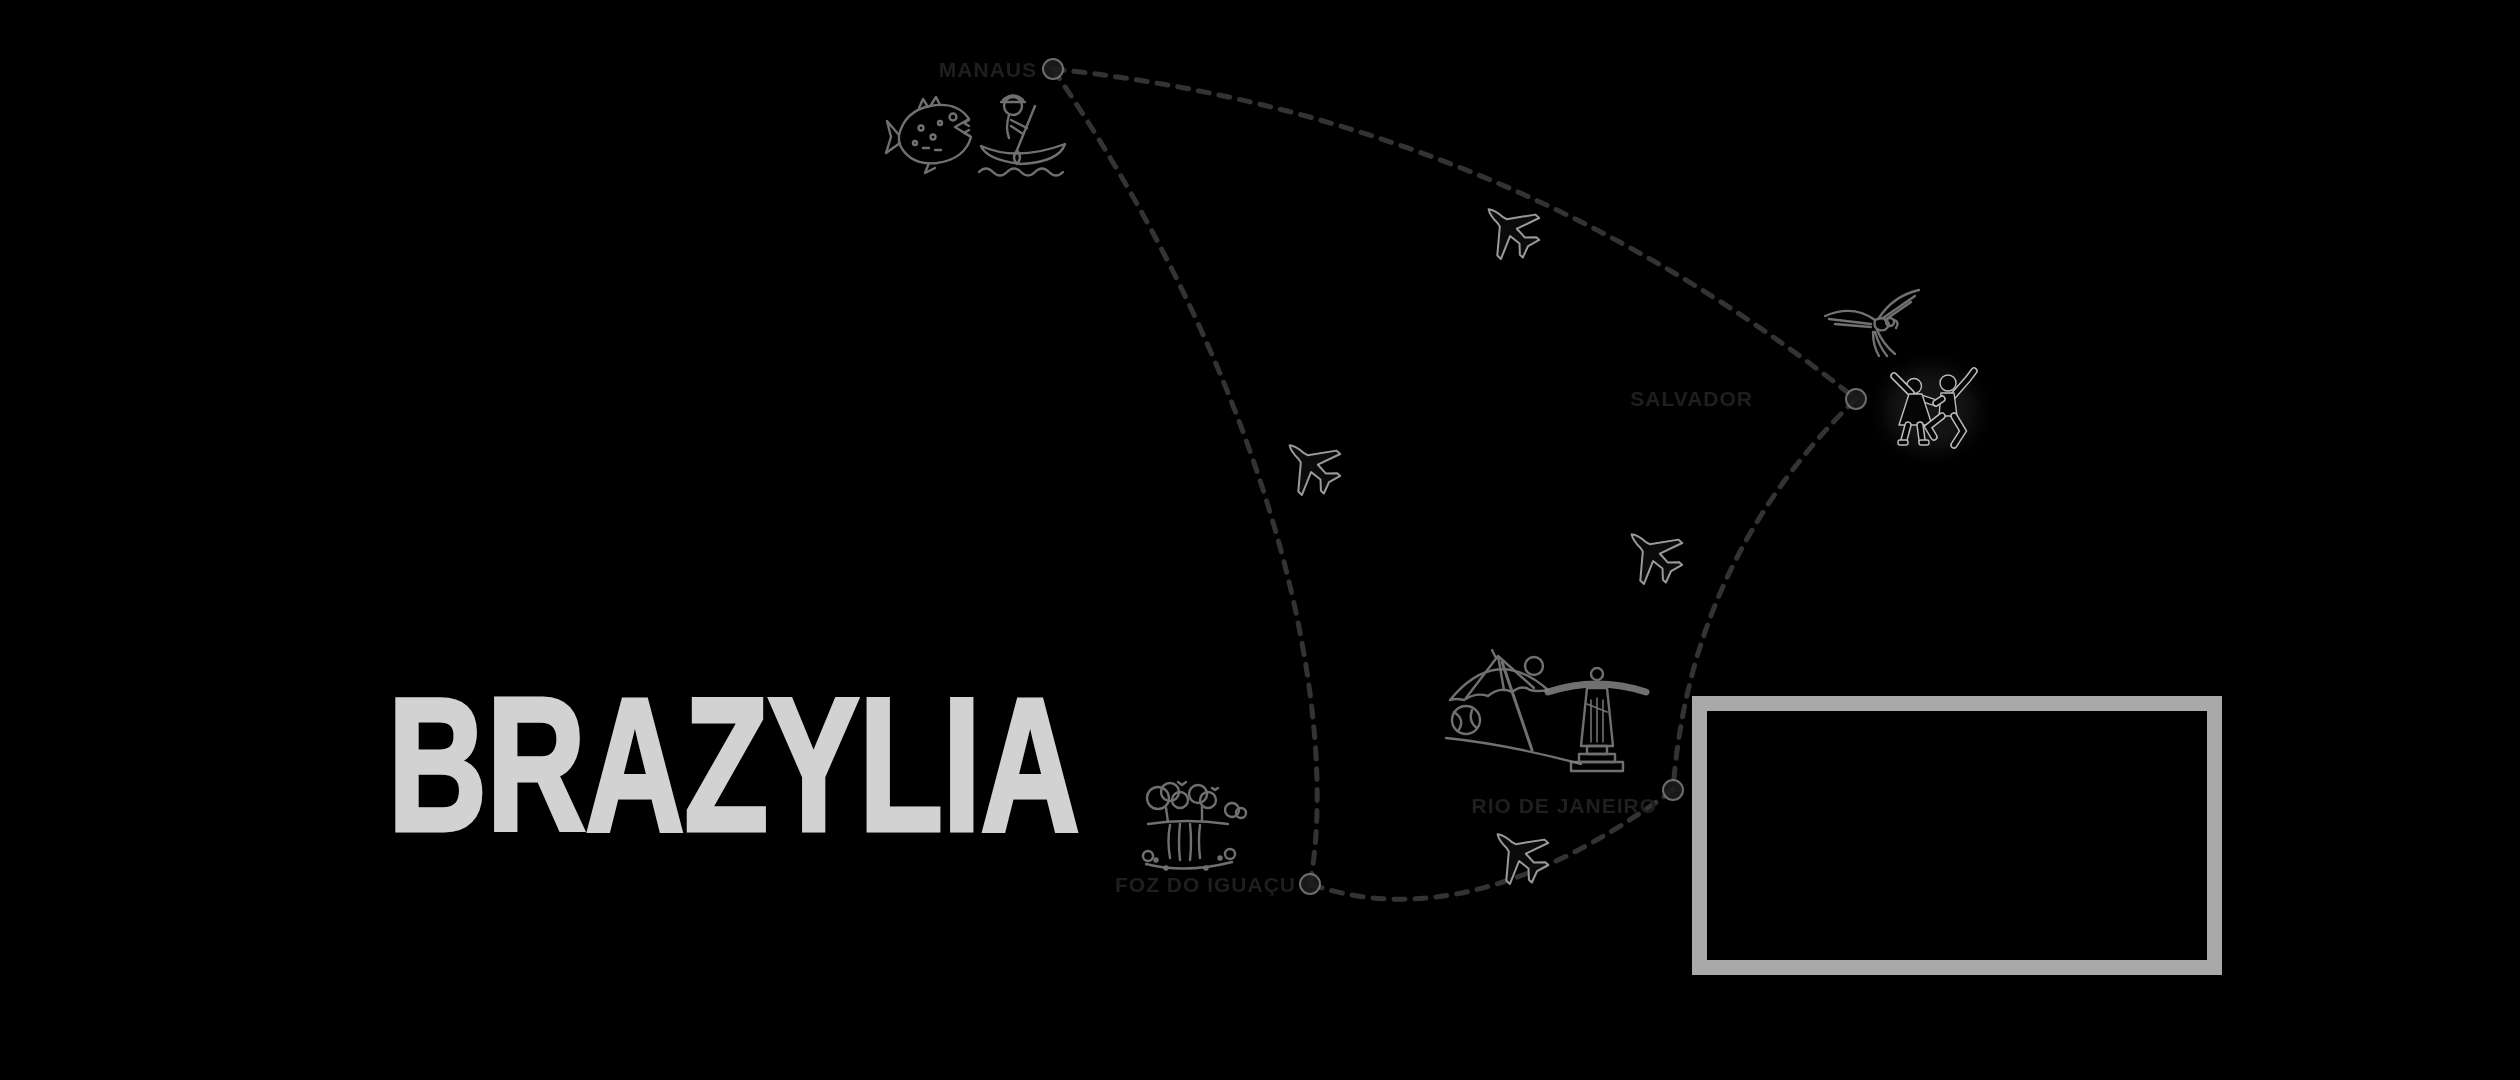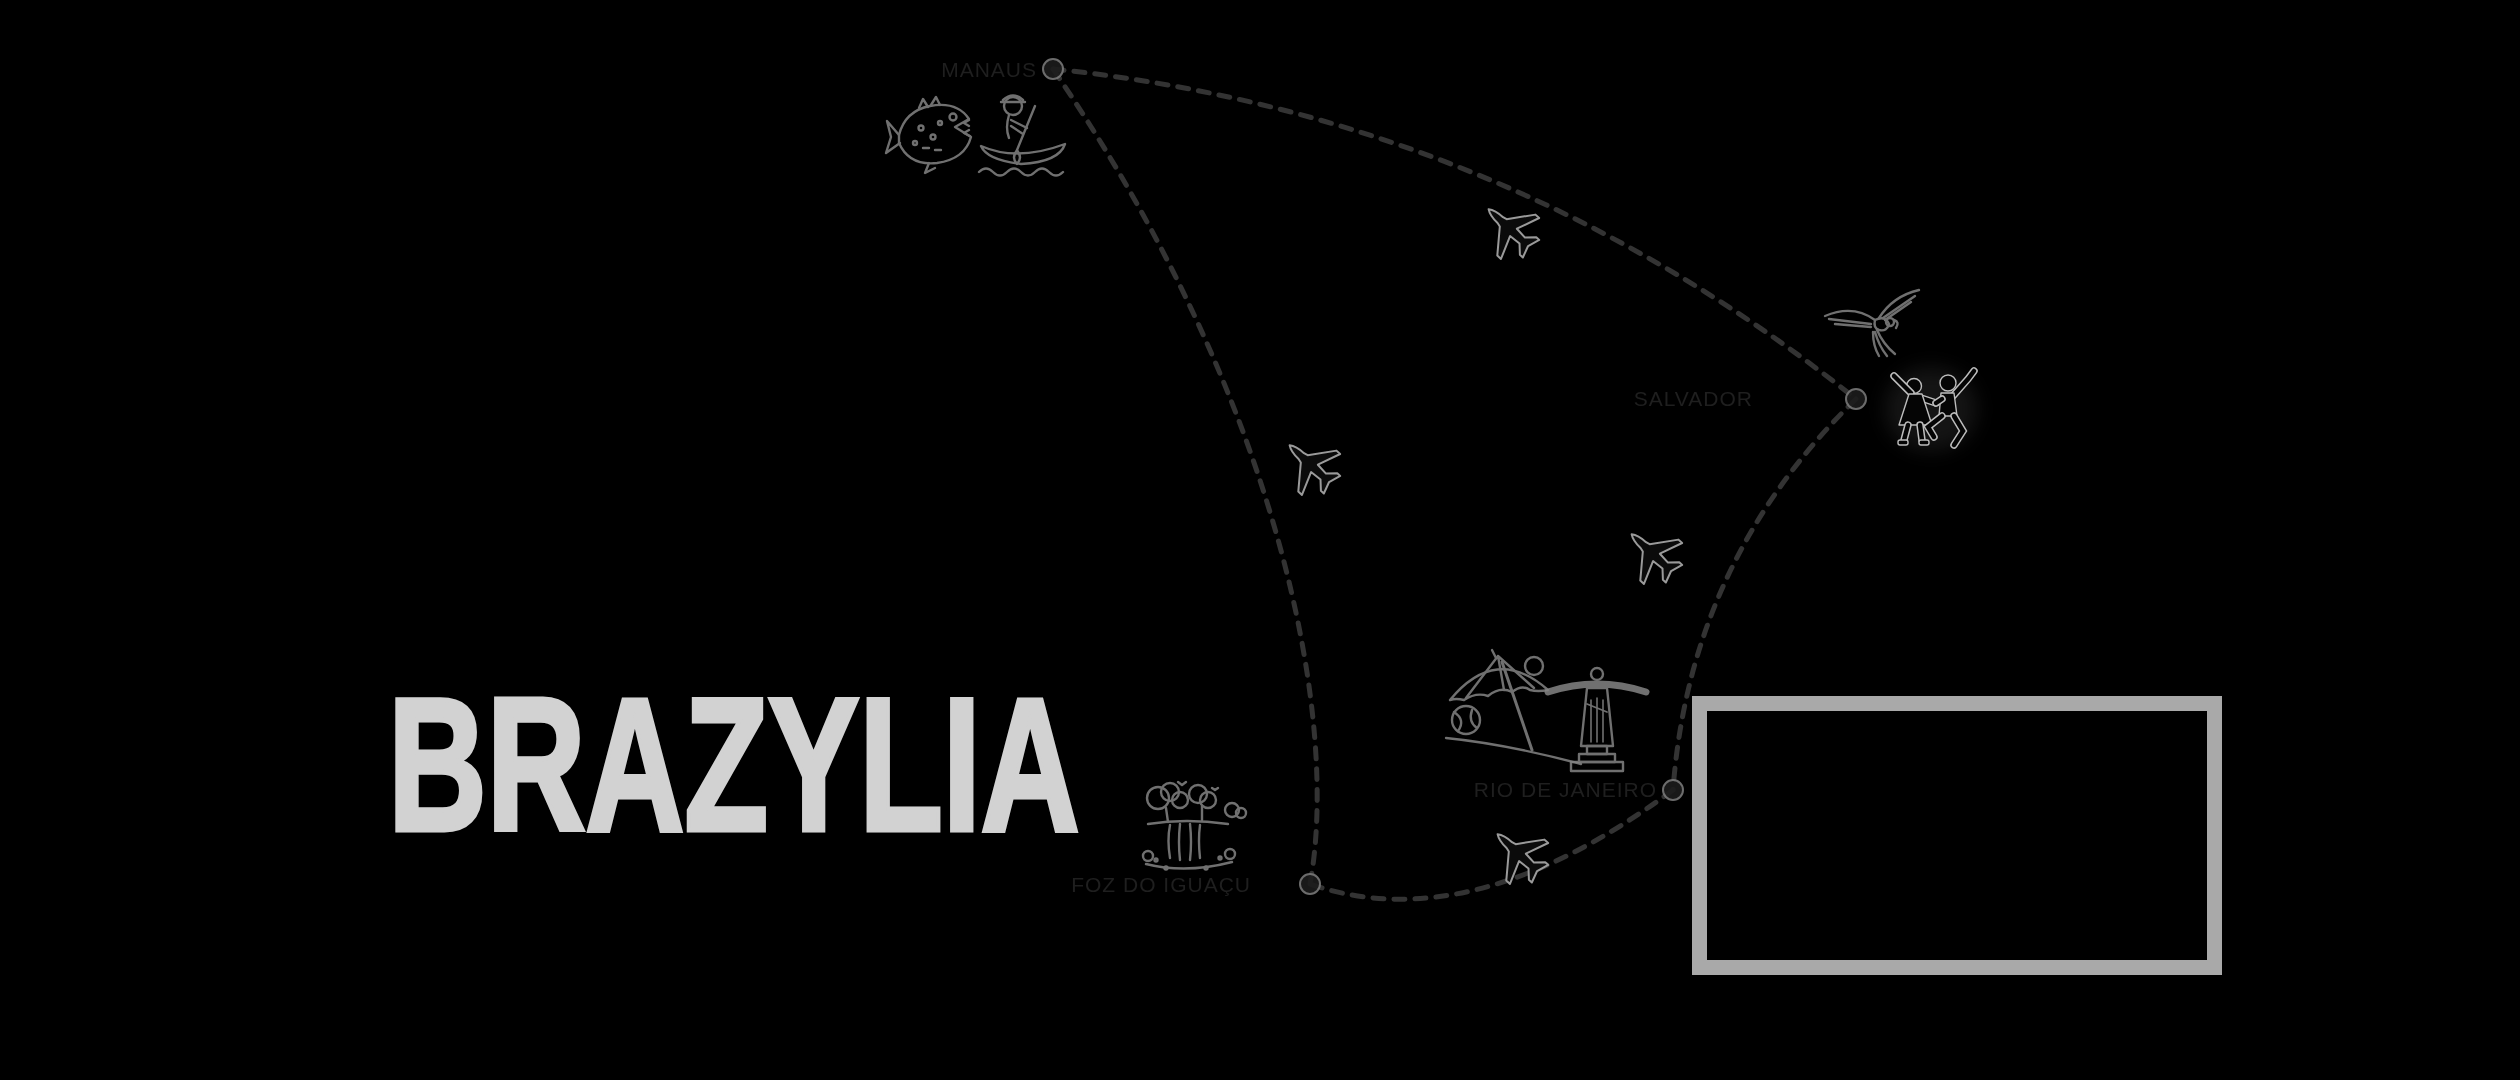--- a/index.html
+++ b/index.html
@@ -42,31 +42,31 @@
   }
   .solidfig{fill:#050505;stroke:#bdbdbd;stroke-width:1.4;stroke-linejoin:round;}
   .limb-glow{fill:none;stroke:#bdbdbd;stroke-width:7.5;stroke-linecap:round;}
   .limb-core{fill:none;stroke:#050505;stroke-width:4.5;stroke-linecap:round;}
   .halo{fill:#262626;opacity:.55;filter:blur(10px);}
 
   
   .city-label{
     position:absolute;
     color:var(--city-label,#1f1f1f);
-    font-weight:normal;
+    font-weight:bold;
     font-size:21px;
     letter-spacing:1px;
     text-align:right;
     text-transform:uppercase;
     white-space:nowrap;
   }
   .lbl-manaus  {left:837px;  top:58px;  width:200px;}
   .lbl-salvador{left:1553px; top:387px; width:200px;}
-  .lbl-rio     {left:1407px; top:778px; width:250px;}
-  .lbl-iguacu  {left:1001px; top:873px; width:250px;}
+  .lbl-rio     {left:1407px; top:794px; width:250px;}
+  .lbl-iguacu  {left:1046px; top:873px; width:250px;}
 
   .poster-title{
     position:absolute;
     left:388px;
     top:669px;
     color:var(--title,#d2d2d2);
     font-size:190px;
     font-weight:bold;
     line-height:1;
     letter-spacing:0;

